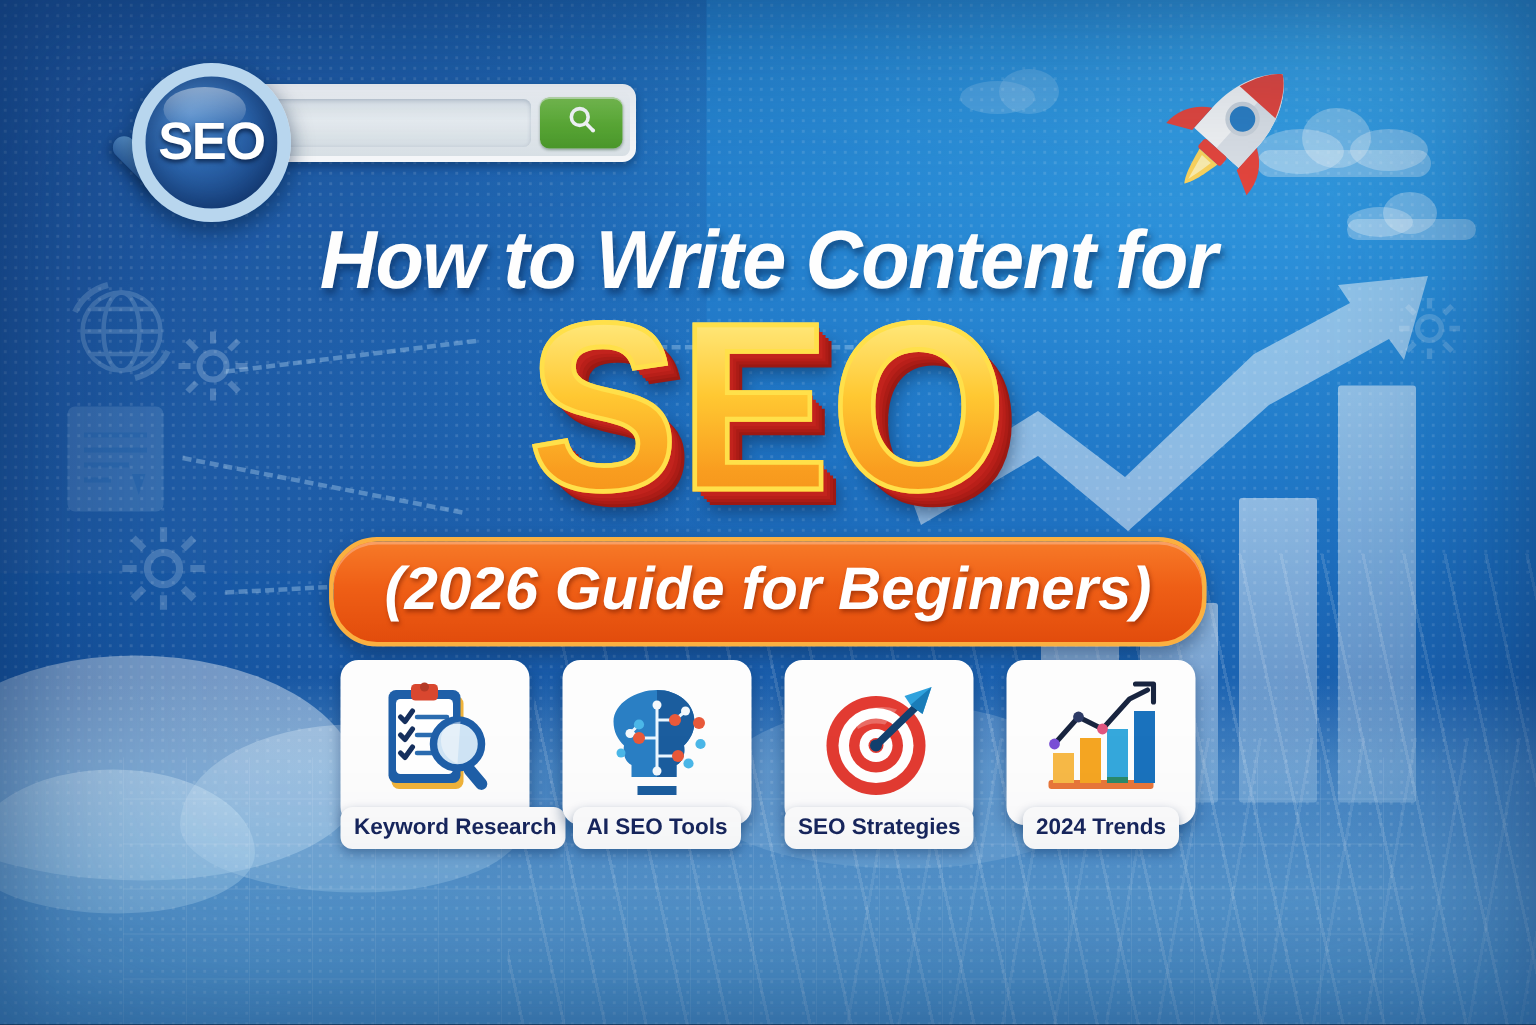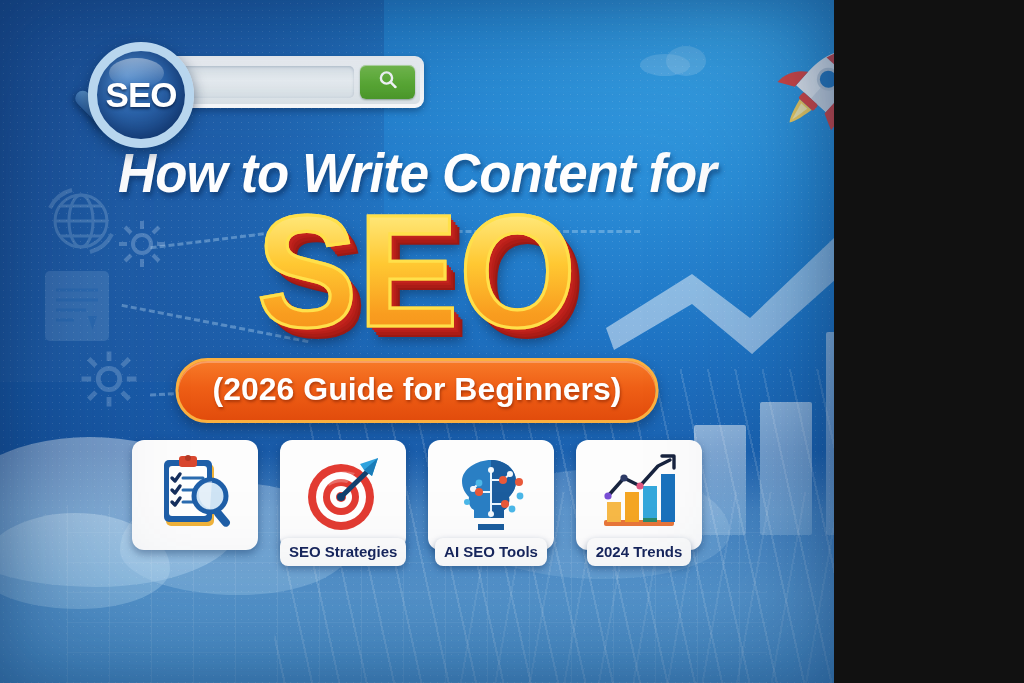--- a/index.html
+++ b/index.html
@@ -1,18 +1,18 @@
 <!DOCTYPE html>
 <html><head>
 <meta charset="utf-8">
 <style>
   html,body{margin:0;padding:0;background:#111;}
   *{box-sizing:border-box;}
   #stage{
-    position:relative;width:834px;height:683px;overflow:hidden;
+    position:relative;width:1024px;height:683px;overflow:hidden;
     font-family:"Liberation Sans","DejaVu Sans",sans-serif;
     background:#1b5fa8;
   }
 
   
   .bg-base{
     position:absolute;inset:0;
     background:
       radial-gradient(120% 90% at 88% 4%, #3aa6e8 0%, #2b8fd9 26%, #1f74c4 52%, #1a5eac 74%, #17539e 100%);
   }
@@ -139,21 +139,21 @@
     -webkit-text-stroke:3px #ffe04a;
     paint-order:stroke fill;
   }
 
   .badge{
     position:absolute;left:50%;top:358px;transform:translateX(-50%);
     padding:10px 34px 12px;border-radius:32px;
     background:linear-gradient(180deg,#f77a28 0%,#ef5f16 45%,#e24c0c 100%);
     border:3px solid #fbb040;
     box-shadow:0 6px 12px rgba(10,40,80,.45), inset 0 2px 0 rgba(255,255,255,.28);
-    color:#fff;font-size:32px;font-weight:bold;white-space:nowrap;
+    color:#fff;font-size:40px;font-weight:bold;font-style:italic;white-space:nowrap;
     text-shadow:1px 2px 3px rgba(120,30,0,.55);
   }
 
   
   .cards{position:absolute;left:0;right:0;top:440px;display:flex;justify-content:center;gap:22px;}
   .card{width:126px;}
   .card-icon{
     width:126px;height:110px;border-radius:12px;background:#fdfdfd;
     box-shadow:0 4px 9px rgba(8,40,85,.4);
     display:flex;align-items:center;justify-content:center;
@@ -319,38 +319,21 @@
           <g stroke="#16305e" stroke-width="3.4" fill="none" stroke-linecap="round" stroke-linejoin="round">
             <path d="M20 26l3 3 5-7"></path>
               <path d="M20 38l3 3 5-7"></path>
               <path d="M20 50l3 3 5-7"></path>
           </g>
           <circle cx="58" cy="44" r="16" fill="#cfe4f5" stroke="#1f5fa8" stroke-width="5"></circle>
           <path d="M48 36a16 16 0 0 1 12-7l-2 28a16 16 0 0 1-10-21z" fill="#ffffff" opacity=".45"></path>
           <rect x="66" y="56" width="8" height="20" rx="4" fill="#1f5fa8" transform="rotate(-40 70 66)"></rect>
         </svg>
       </div>
-    </div>
-
-    <div class="card">
-      <div class="card-icon">
-        <svg width="86" height="86" viewBox="0 0 86 86">
-          <circle cx="41" cy="45" r="33" fill="#e23b32"></circle>
-          <circle cx="41" cy="45" r="25" fill="#ffffff"></circle>
-          <circle cx="41" cy="45" r="18" fill="#e23b32"></circle>
-          <circle cx="41" cy="45" r="11" fill="#ffffff"></circle>
-          <circle cx="41" cy="45" r="5" fill="#e23b32"></circle>
-          <path d="M25 26a33 33 0 0 1 30-5l-8 10a23 23 0 0 0-18 3z" fill="#ffffff" opacity=".25"></path>
-          <path d="M41 45 L70 17" stroke="#13406e" stroke-width="5" stroke-linecap="round"></path>
-          <path d="M60 12 L78 6 L72 24 L64 18 Z" fill="#2fa2dd"></path>
-          <path d="M64 18 L78 6 L72 24 Z" fill="#1a7cb8"></path>
-          <circle cx="41" cy="45" r="4" fill="#13406e"></circle>
-        </svg>
-      </div>
-      <span class="card-label">SEO Strategies</span>
+      <span class="card-label">Keyword Research</span>
     </div>
 
     <div class="card">
       <div class="card-icon">
         <svg width="86" height="86" viewBox="0 0 86 86">
           <path d="M43 8c14 0 25 9 25 21 0 7-3 12-7 16 1 6-1 11-5 13v8H26v-8c-4-2-6-7-5-13-4-4-7-9-7-16C14 17 29 8 43 8z" fill="#2a7fc4"></path>
           <path d="M43 8c14 0 25 9 25 21 0 7-3 12-7 16 1 6-1 11-5 13v8H43z" fill="#1b5d9e"></path>
           <path d="M30 72h26v6H30z" fill="#1b5d9e"></path>
           <g stroke="#eaf6ff" stroke-width="2" fill="none" stroke-linecap="round">
             <path d="M43 18v44M43 28h12M43 40h-12M43 52h14M31 31l-6 6M55 28l7-6M57 52l7 5M31 40l-6-5"></path>
@@ -374,20 +357,38 @@
               <circle cx="19" cy="50" r="3"></circle>
             </g>
         </svg>
       </div>
       <span class="card-label">AI SEO Tools</span>
     </div>
 
     <div class="card">
       <div class="card-icon">
         <svg width="86" height="86" viewBox="0 0 86 86">
+          <circle cx="41" cy="45" r="33" fill="#e23b32"></circle>
+          <circle cx="41" cy="45" r="25" fill="#ffffff"></circle>
+          <circle cx="41" cy="45" r="18" fill="#e23b32"></circle>
+          <circle cx="41" cy="45" r="11" fill="#ffffff"></circle>
+          <circle cx="41" cy="45" r="5" fill="#e23b32"></circle>
+          <path d="M25 26a33 33 0 0 1 30-5l-8 10a23 23 0 0 0-18 3z" fill="#ffffff" opacity=".25"></path>
+          <path d="M41 45 L70 17" stroke="#13406e" stroke-width="5" stroke-linecap="round"></path>
+          <path d="M60 12 L78 6 L72 24 L64 18 Z" fill="#2fa2dd"></path>
+          <path d="M64 18 L78 6 L72 24 Z" fill="#1a7cb8"></path>
+          <circle cx="41" cy="45" r="4" fill="#13406e"></circle>
+        </svg>
+      </div>
+      <span class="card-label">SEO Strategies</span>
+    </div>
+
+    <div class="card">
+      <div class="card-icon">
+        <svg width="86" height="86" viewBox="0 0 86 86">
           <rect x="8" y="68" width="70" height="6" rx="2" fill="#e8763a"></rect>
           <rect x="11" y="50" width="14" height="20" fill="#f7b947"></rect>
           <rect x="29" y="40" width="14" height="30" fill="#f5a623"></rect>
           <rect x="47" y="34" width="14" height="36" fill="#35a8dc"></rect>
           <rect x="65" y="22" width="14" height="48" fill="#1a72bd"></rect>
           <rect x="47" y="66" width="14" height="4" fill="#2b8a6a"></rect>
           <polyline points="12,44 28,26 44,34 62,14 74,8" fill="none" stroke="#18243f" stroke-width="3.4" stroke-linecap="round" stroke-linejoin="round"></polyline>
           <path d="M66 4 L78 4 L78 16" fill="none" stroke="#18243f" stroke-width="3.4" stroke-linecap="round" stroke-linejoin="round"></path>
           <circle cx="12" cy="44" r="3.6" fill="#7a4fd6"></circle>
           <circle cx="28" cy="26" r="3.6" fill="#2d3b66"></circle>

